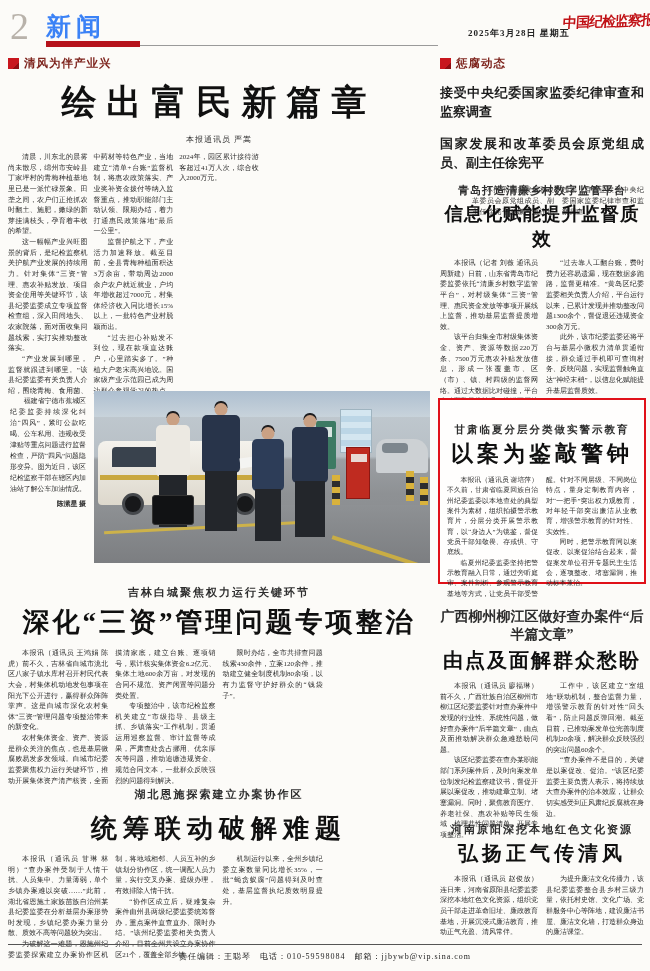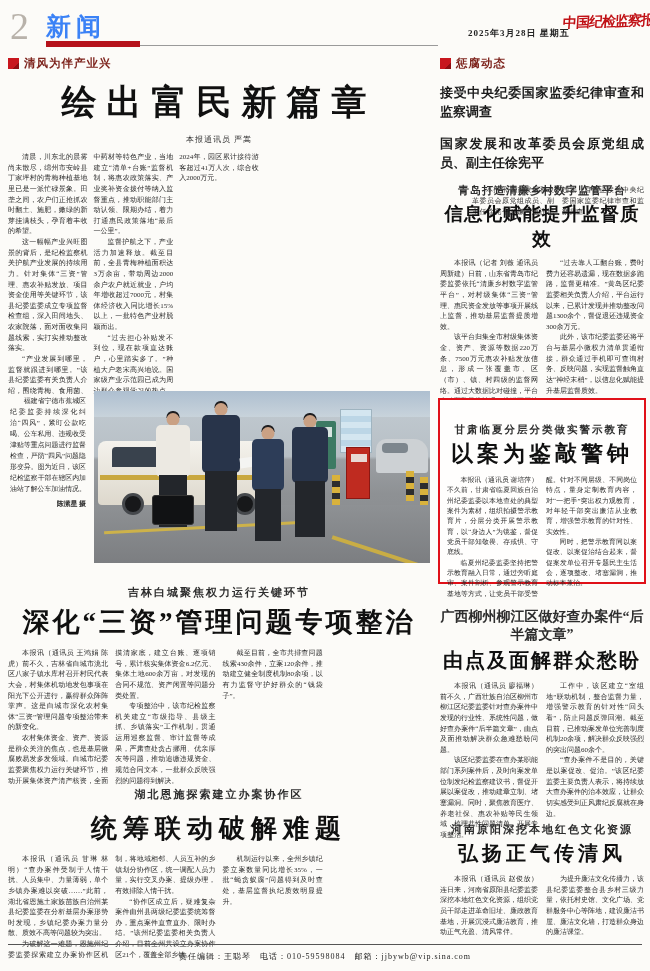--- a/index.html
+++ b/index.html
@@ -149,21 +149,21 @@
     </div>
   </div>
 
   <div class="abs" style="left:8px;top:569px;width:422px;">
     <div class="kicker-center">吉林白城聚焦权力运行关键环节</div>
     <div class="hl" style="font-size:27px;letter-spacing:3px;margin-top:4px;">深化“三资”管理问题专项整治</div>
     <div class="body cols4" style="height:146px;margin-top:8px;">
         <p>本报讯（通讯员 王鸿娟 陈虎）前不久，吉林省白城市洮北区八家子镇水库村召开村民代表大会，村集体机动地发包事项在阳光下公开进行，赢得群众阵阵掌声。这是白城市深化农村集体“三资”管理问题专项整治带来的新变化。</p>
         <p>农村集体资金、资产、资源是群众关注的焦点，也是基层微腐败易发多发领域。白城市纪委监委聚焦权力运行关键环节，推动开展集体资产清产核资，全面摸清家底，建立台账、逐项销号，累计核实集体资金6.2亿元、集体土地600余万亩，对发现的合同不规范、资产闲置等问题分类处置。</p>
         <p>专项整治中，该市纪检监察机关建立“市级指导、县级主抓、乡镇落实”工作机制，贯通运用巡察监督、审计监督等成果，严肃查处贪占挪用、优亲厚友等问题，推动追缴违规资金、规范合同文本，一批群众反映强烈的问题得到解决。</p>
-        <p>截至目前，全市共排查问题线索430余件，立案120余件，推动建立健全制度机制80余项，以有力监督守护好群众的“钱袋子”。</p>
+        <p>限时办结，全市共排查问题线索430余件，立案120余件，推动建立健全制度机制80余项，以有力监督守护好群众的“钱袋子”。</p>
       </div>
   </div>
 
   <div class="abs" style="left:8px;top:771px;width:422px;">
     <div class="kicker-center">湖北恩施探索建立办案协作区</div>
     <div class="hl" style="font-size:26px;letter-spacing:6px;margin-top:9px;">统筹联动破解难题</div>
     <div class="body cols4" style="height:116px;margin-top:8px;">
         <p>本报讯（通讯员 甘琳 林明）“查办案件受制于人情干扰、人员集中、力量薄弱，单个乡镇办案难以突破……”此前，湖北省恩施土家族苗族自治州某县纪委监委在分析基层办案形势时发现，乡镇纪委办案力量分散、质效不高等问题较为突出。</p>
         <p>为破解这一难题，恩施州纪委监委探索建立办案协作区机制，将地域相邻、人员互补的乡镇划分协作区，统一调配人员力量，实行交叉办案、提级办理，有效排除人情干扰。</p>
         <p>“协作区成立后，疑难复杂案件由州县两级纪委监委统筹督办，重点案件直查直办、限时办结。”该州纪委监委相关负责人介绍，目前全州共设立办案协作区21个，覆盖全部乡镇。</p>

